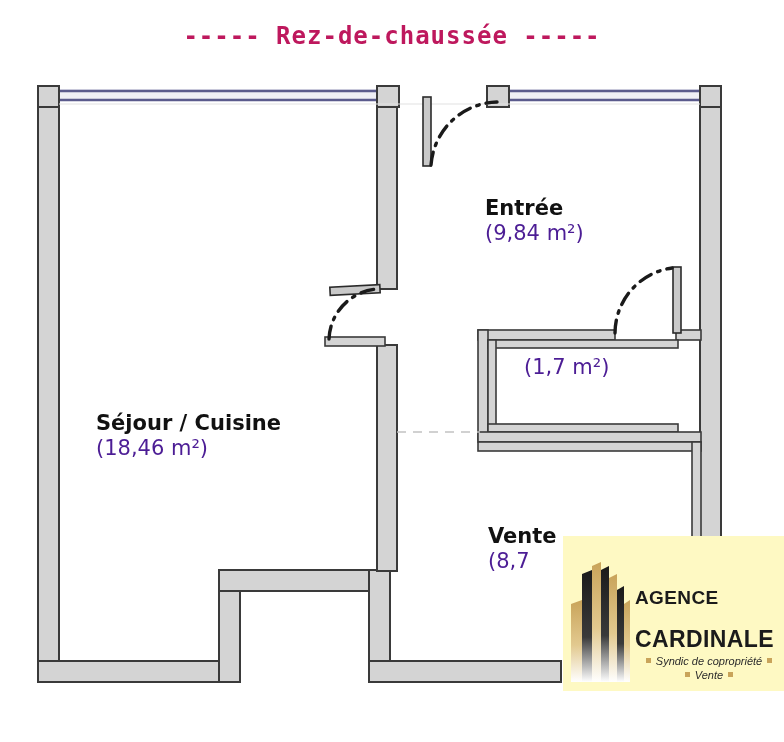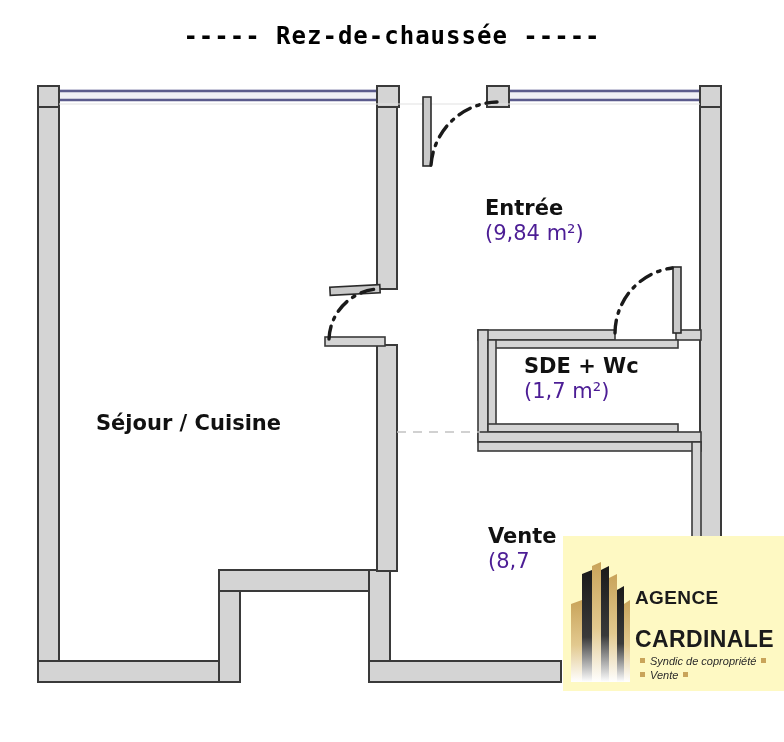--- a/index.html
+++ b/index.html
@@ -25,21 +25,21 @@
   .plan-title {
     position: absolute;
     left: 0;
     top: 22px;
     width: 784px;
     text-align: center;
     font-family: "DejaVu Sans Mono", monospace;
     font-size: 24px;
     font-weight: bold;
     letter-spacing: 1px;
-    color: #000000;
+    color: #be185d;
     white-space: pre;
   }
 
   svg.floorplan {
     position: absolute;
     left: 0;
     top: 0;
     width: 784px;
     height: 742px;
     display: block;
@@ -99,21 +99,21 @@
     letter-spacing: 0.4px;
     line-height: 1.02;
   }
   .logo-line1 { font-size: 19px; font-weight: bold; }
   .logo-line2 { font-size: 23px; font-weight: bold; margin-top: 21px; }
   .logo-tag {
     font-family: "Liberation Sans", sans-serif;
     font-size: 11px;
     font-style: italic;
     color: #2b2b2b;
-    text-align: left;
+    text-align: center;
     white-space: nowrap;
     margin-top: 3px;
   }
   .logo-tag .sq {
     display: inline-block;
     width: 5px; height: 5px;
     background: #c9a45a;
     vertical-align: middle;
     margin: 0 5px 2px 5px;
   }
@@ -198,29 +198,29 @@
     <path class="arc" d="M 615 333 A 66 66 0 0 1 672 268"></path>
 
     <line class="faintdash" x1="397" y1="432" x2="480" y2="432"></line>
 
     <rect class="thinwall" x="478" y="442" width="223" height="9"></rect>
     <rect class="thinwall" x="692" y="442" width="9" height="124"></rect>
   </svg>
 
   <div class="room-label" id="label-sejour">
     <span class="rl-name">Séjour / Cuisine</span>
+    <span class="rl-area">(18,46 m²)</span>
   </div>
 
   <div class="room-label" id="label-entree">
     <span class="rl-name">Entrée</span>
     <span class="rl-area">(9,84 m²)</span>
   </div>
 
   <div class="room-label" id="label-sde">
-    <span class="rl-name">SDE + Wc</span>
     <span class="rl-area">(1,7 m²)</span>
   </div>
 
   <div class="room-label" id="label-chambre">
     <span class="rl-name">Vente</span>
     <span class="rl-area">(8,7 </span>
   </div>
 
   <div id="agency-logo">
     <svg class="logo-mark" viewBox="0 0 66 145">

